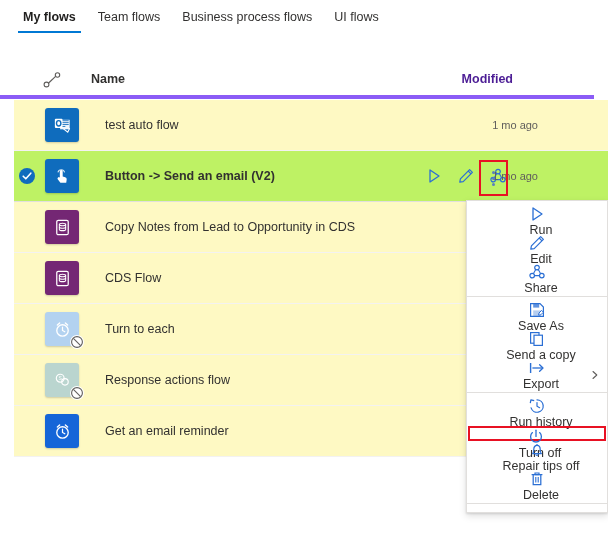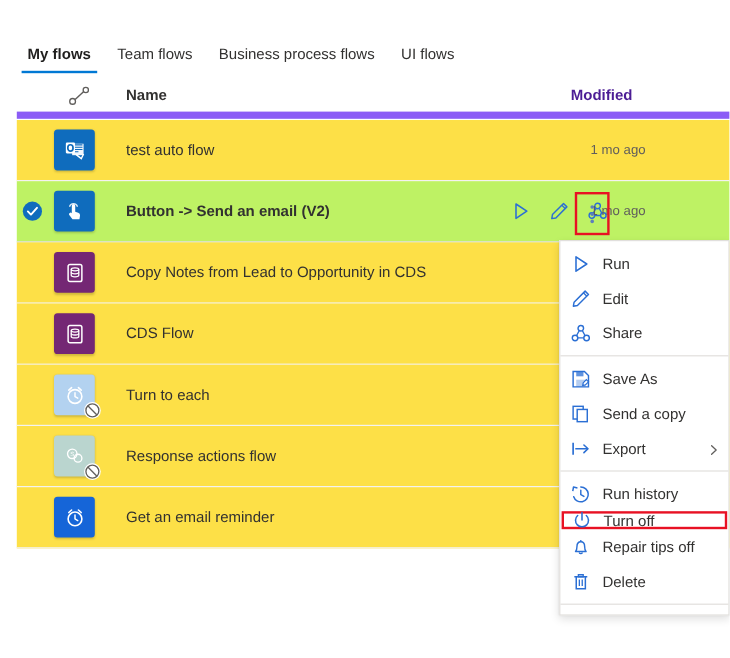--- a/index.html
+++ b/index.html
@@ -23,36 +23,35 @@
     display: flex; align-items: flex-start;
     padding-left: 12px;
   }
   .tab {
     position: relative;
     padding: 10px 11px 9px 11px;
     font-size: 12.5px;
     color: #323130;
     white-space: nowrap;
     cursor: pointer;
-    margin-top: 28px;
   }
   .tab.active { color: #201f1e; font-weight: 600; }
   .tab.active::after {
     content: "";
     position: absolute;
     left: 6px; right: 6px; bottom: 0;
     height: 2px;
     background: #0078d4;
   }
 
   
   .colhead {
-    position: absolute; top: 62px; left: 14px;
+    position: absolute; top: 62px; left: 0;
     width: 594px; height: 37px;
-    border-bottom: 6px solid #8b5cf6;
+    border-bottom: 4px solid #8b5cf6;
   }
   .colhead .ch-flowicon {
     position: absolute; left: 42px; top: 9px;
     width: 20px; height: 18px;
   }
   .colhead .ch-name {
     position: absolute; left: 91px; top: 10px;
     font-size: 12.5px; font-weight: 600; color: #323130;
   }
   .colhead .ch-modified {
@@ -64,21 +63,21 @@
   .rows {
     position: absolute; top: 100px; left: 14px;
     width: 594px;
   }
   .row {
     position: relative;
     height: 51px;
     display: flex;
     align-items: center;
     border-bottom: 1px solid #f3f2f1;
-    background: #fde047;
+    background: #fef9c3;
   }
   .row.selected { background: #bef264; border-bottom-color: #e1dfdd; }
 
   .sel-check {
     position: absolute; left: 4px; top: 50%;
     transform: translateY(-50%);
     width: 18px; height: 18px;
   }
 
   .tile {
@@ -146,20 +145,21 @@
     z-index: 10;
   }
   .mi {
     position: relative;
     height: 29px;
     display: flex; align-items: center;
     padding-left: 8px;
     font-size: 12.5px;
     color: #323130;
     cursor: pointer;
+    flex-direction: column;
   }
   .mi .mi-icon {
     width: 18px; height: 18px;
     margin-right: 9px;
     display: flex; align-items: center; justify-content: center;
     flex: 0 0 18px;
   }
   .mi .mi-label { white-space: nowrap; }
   .mi .mi-chevron {
     position: absolute; right: 7px; top: 50%;

